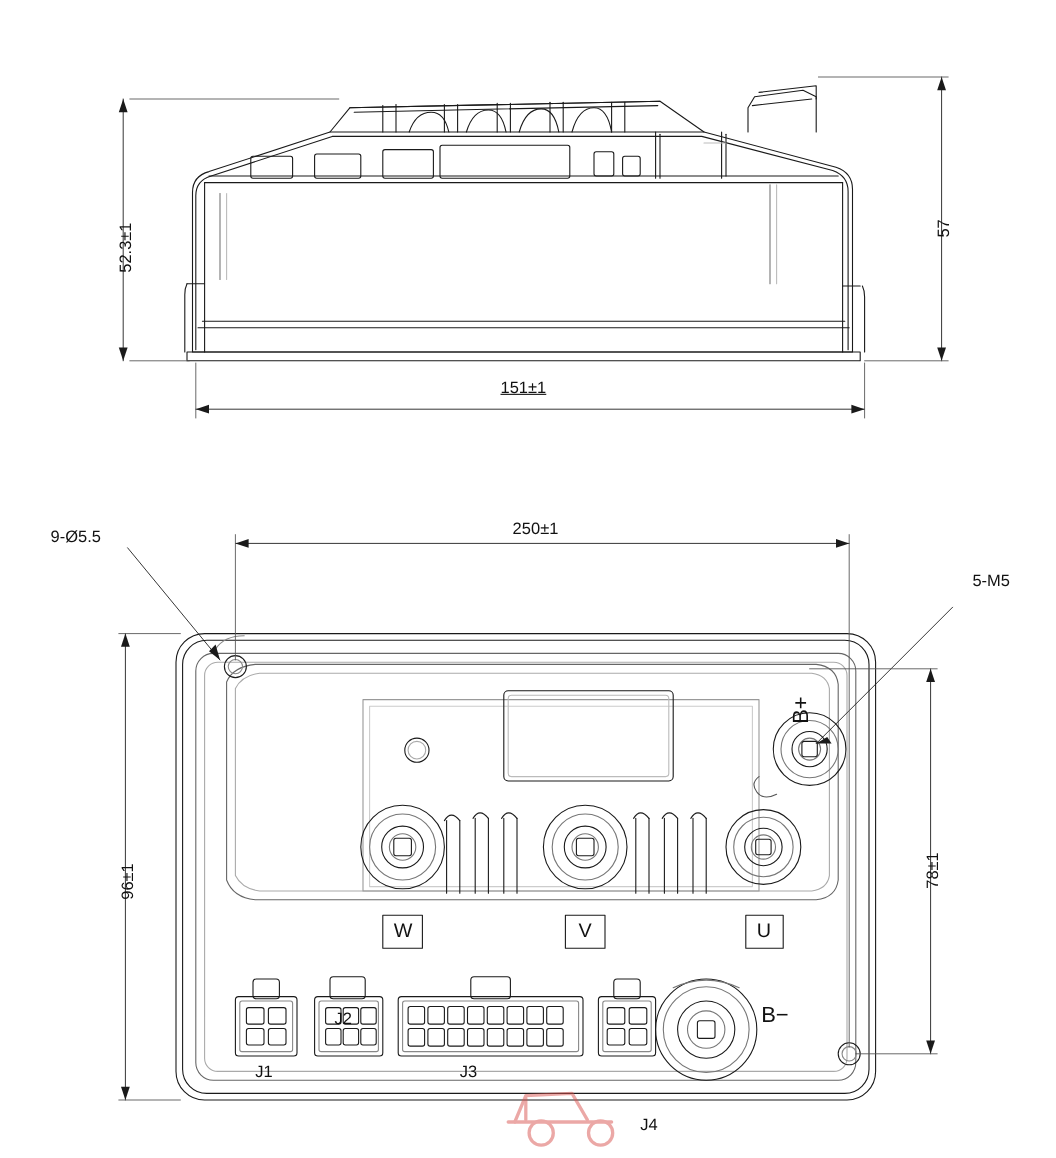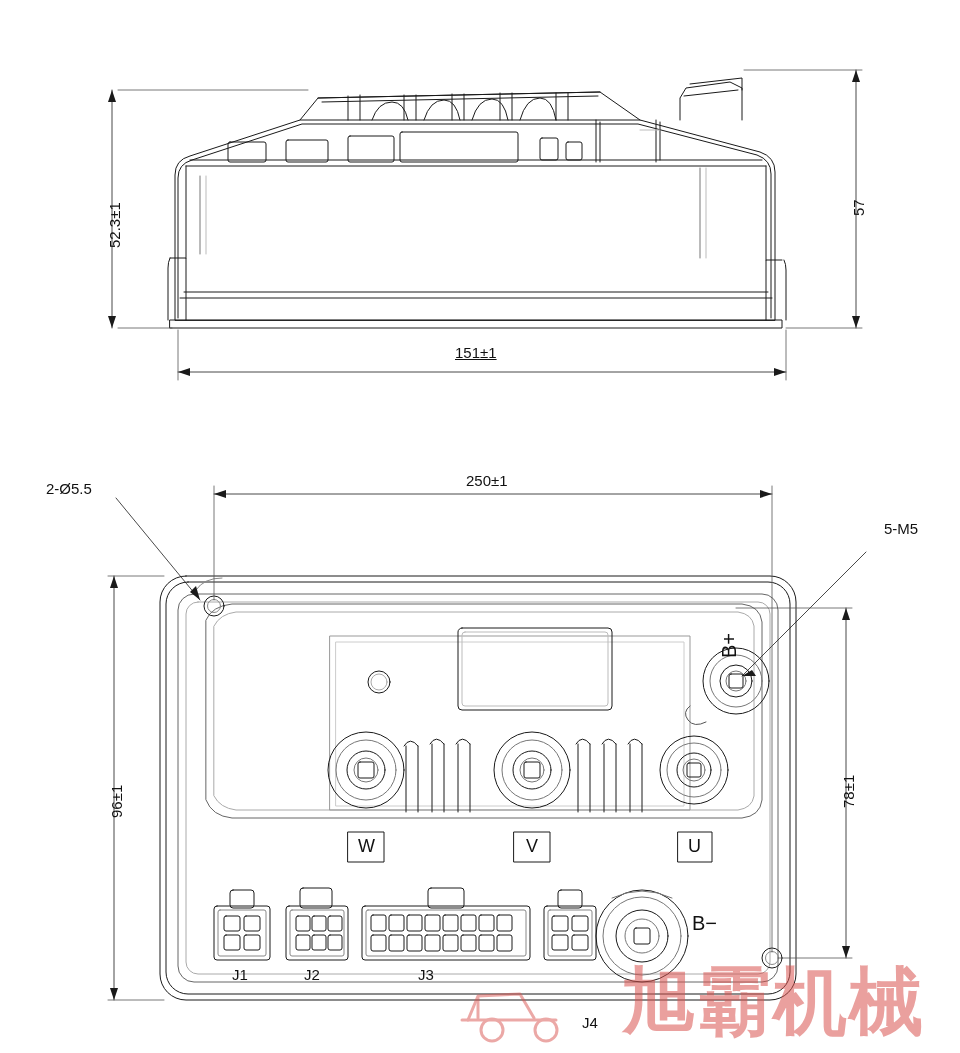--- a/index.html
+++ b/index.html
@@ -294,33 +294,32 @@
       <circle cx="546" cy="1030" r="11"></circle>
       <path d="M478,998 L478,1018"></path>
     </g>
   </g>
 </svg>
 
 <div class="lbl rot" style="left:106px;top:248px;">52.3±1</div>
 <div class="lbl rot" style="left:850px;top:216px;">57</div>
 <div class="lbl" style="left:455px;top:344px;text-decoration:underline;">151±1</div>
 
-<div class="lbl" style="left:46px;top:480px;">2-Ø5.5</div>
+<div class="lbl" style="left:46px;top:480px;">9-Ø5.5</div>
 <div class="lbl" style="left:866px;top:520px;margin-left:18px;">5-M5</div>
 
 <div class="lbl" style="left:466px;top:472px;">250±1</div>
 <div class="lbl rot" style="left:108px;top:818px;">96±1</div>
 <div class="lbl rot" style="left:840px;top:808px;">78±1</div>
 
 <div class="lbl rot" style="left:718px;top:658px;font-size:20px;">B+</div>
 <div class="lbl" style="left:692px;top:912px;font-size:20px;">B−</div>
 <div class="lbl" style="left:358px;top:836px;font-size:18px;">W</div>
 <div class="lbl" style="left:526px;top:836px;font-size:18px;">V</div>
 <div class="lbl" style="left:688px;top:836px;font-size:18px;">U</div>
 
 <div class="lbl" style="left:232px;top:966px;">J1</div>
-<div class="lbl" style="left:304px;top:966px;text-align:center;">J2</div>
+<div class="lbl" style="left:304px;top:918px;text-align:center;">J2</div>
 <div class="lbl" style="left:418px;top:966px;">J3</div>
 <div class="lbl" style="left:582px;top:966px;margin-top:48px;">J4</div>
 
-<div class="wm">旭霸机械</div>
 
 </div>
 
 </body></html>

